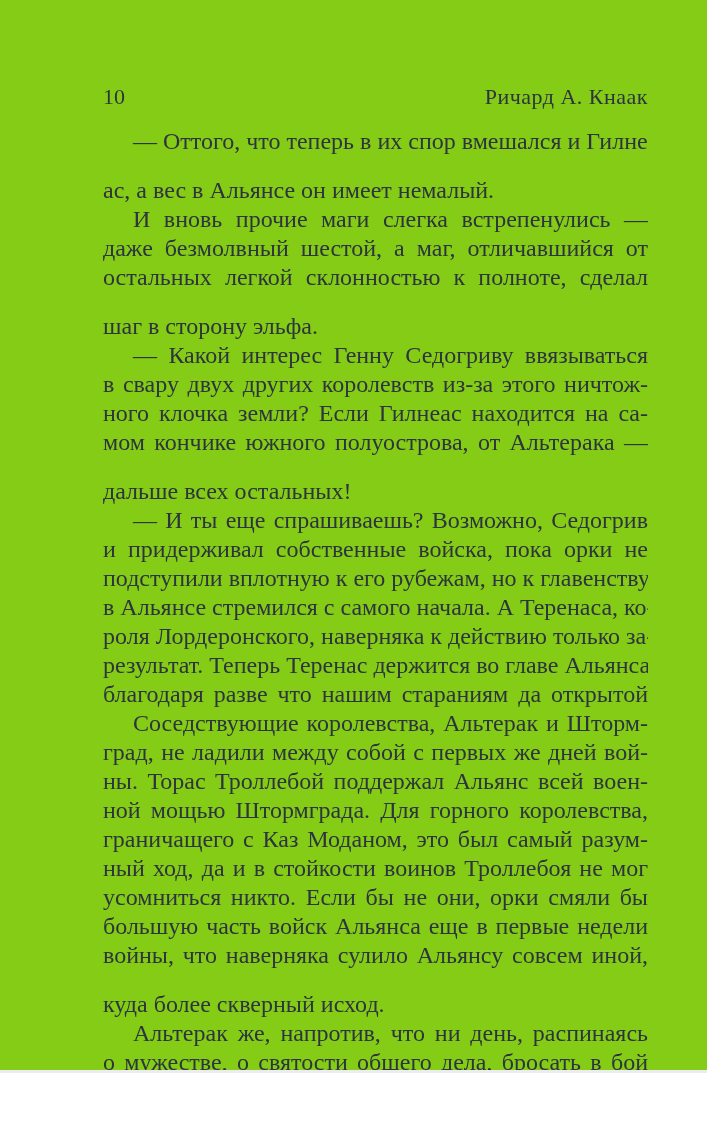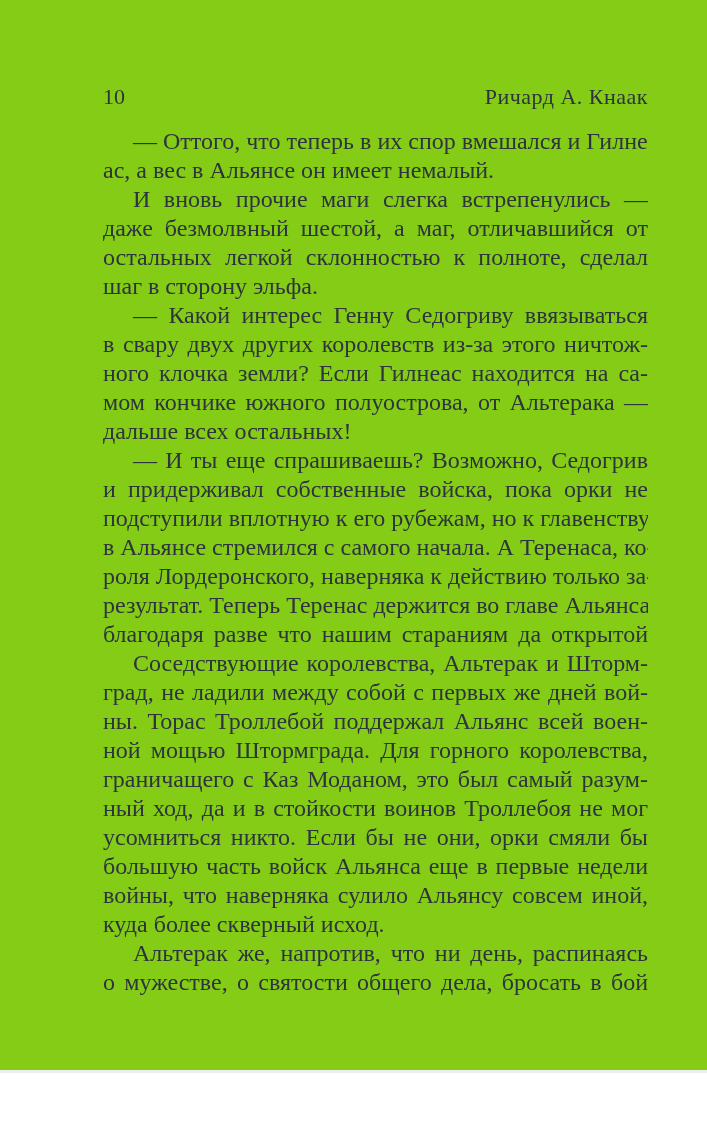--- a/index.html
+++ b/index.html
@@ -48,20 +48,21 @@
     white-space: nowrap;
     overflow: hidden;
     text-align: justify;
     text-align-last: justify;
   }
   .line.first {
     padding-left: 30px;
   }
   .line.end {
     text-align-last: left;
+    margin-top: 20px;
   }
   .bottom-edge {
     position: absolute;
     left: 0;
     bottom: 0;
     width: 707px;
     height: 3px;
     background: #ececee;
   }
 </style>

